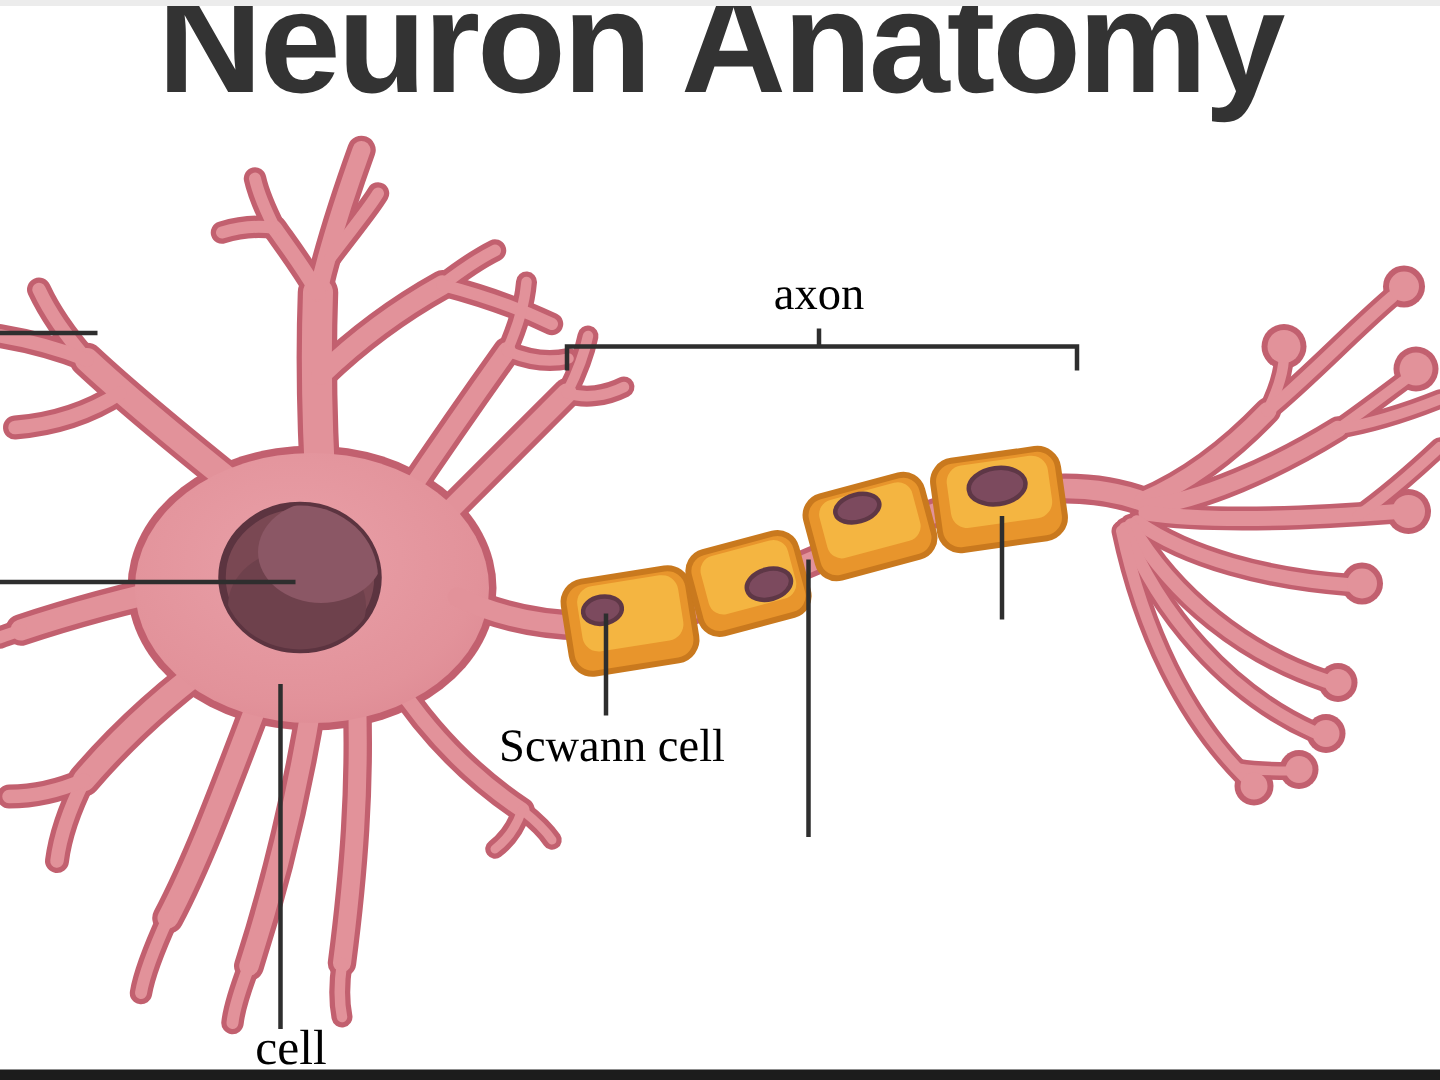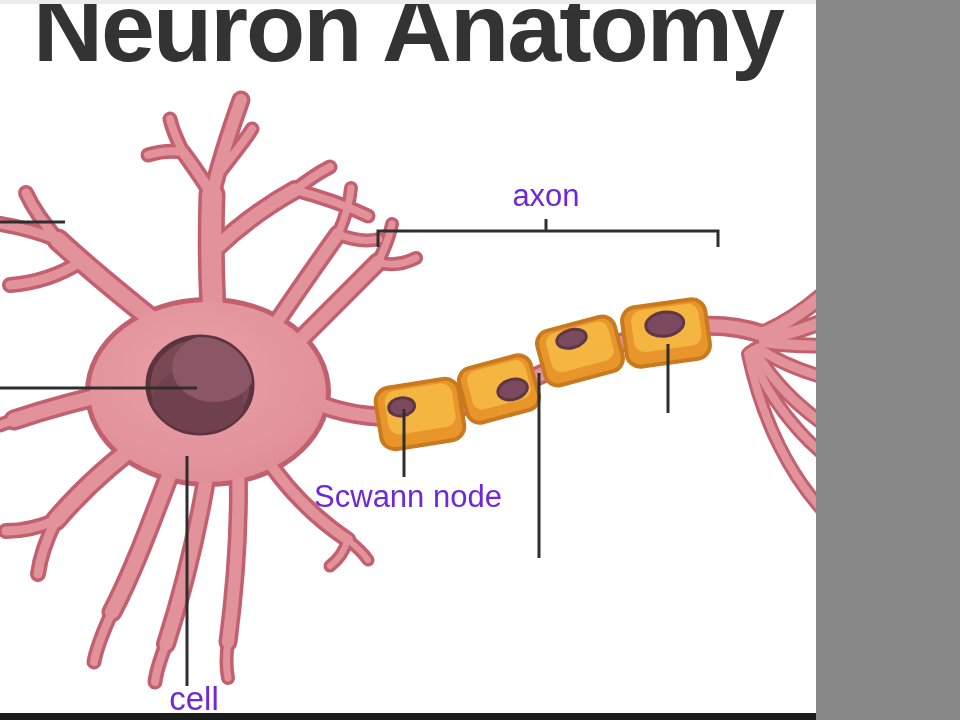--- a/index.html
+++ b/index.html
@@ -1,24 +1,24 @@
 <!DOCTYPE html>
 <html><head>
 <meta charset="utf-8">
 <style>
   html,body{margin:0;padding:0;background:#888;}
   #stage{
-    position:relative;width:816px;height:720px;background:#ffffff;
+    position:relative;width:960px;height:720px;background:#ffffff;
     overflow:hidden;font-family:"Liberation Sans", sans-serif;
   }
   #illustration{position:absolute;left:0;top:0;width:960px;height:720px;}
   .lbl{
-    position:absolute;color:#6d28d9;white-space:nowrap;
+    position:absolute;color:#000000;white-space:nowrap;
     transform:translateX(-50%);line-height:1.05;
-    font-family:Liberation Sans, sans-serif;
+    font-family:Liberation Serif, serif;
   }
   #title{
     position:absolute;top:-21px;left:50%;transform:translateX(-50%);
     font-size:97px;font-weight:bold;letter-spacing:-2px;color:#333333;
     white-space:nowrap;line-height:1;
   }
   #lbl-axon   {left:546px;top:180px;font-size:31px;}
   #lbl-schwann{left:408px;top:481px;font-size:31px;}
   #lbl-node   {left:530px;top:565px;font-size:31px;}
   #lbl-myelin {left:669px;top:417px;font-size:31px;}
@@ -208,18 +208,18 @@
       <line x1="0" y1="388" x2="197" y2="388"></line>
       <line x1="187" y1="456" x2="187" y2="686"></line>
       <line x1="404" y1="409" x2="404" y2="477"></line>
       <line x1="539" y1="373" x2="539" y2="558"></line>
       <line x1="668" y1="344" x2="668" y2="413"></line>
     </g>
   </svg>
 
   <div id="title">Neuron Anatomy</div>
   <div id="lbl-axon" class="lbl">axon</div>
-  <div id="lbl-schwann" class="lbl">Scwann node</div>
+  <div id="lbl-schwann" class="lbl">Scwann cell</div>
   <div id="lbl-soma" class="lbl">cell</div>
 
   <div id="top-strip"></div>
   <div id="bottom-bar"></div>
 </div>
 
 </body></html>

